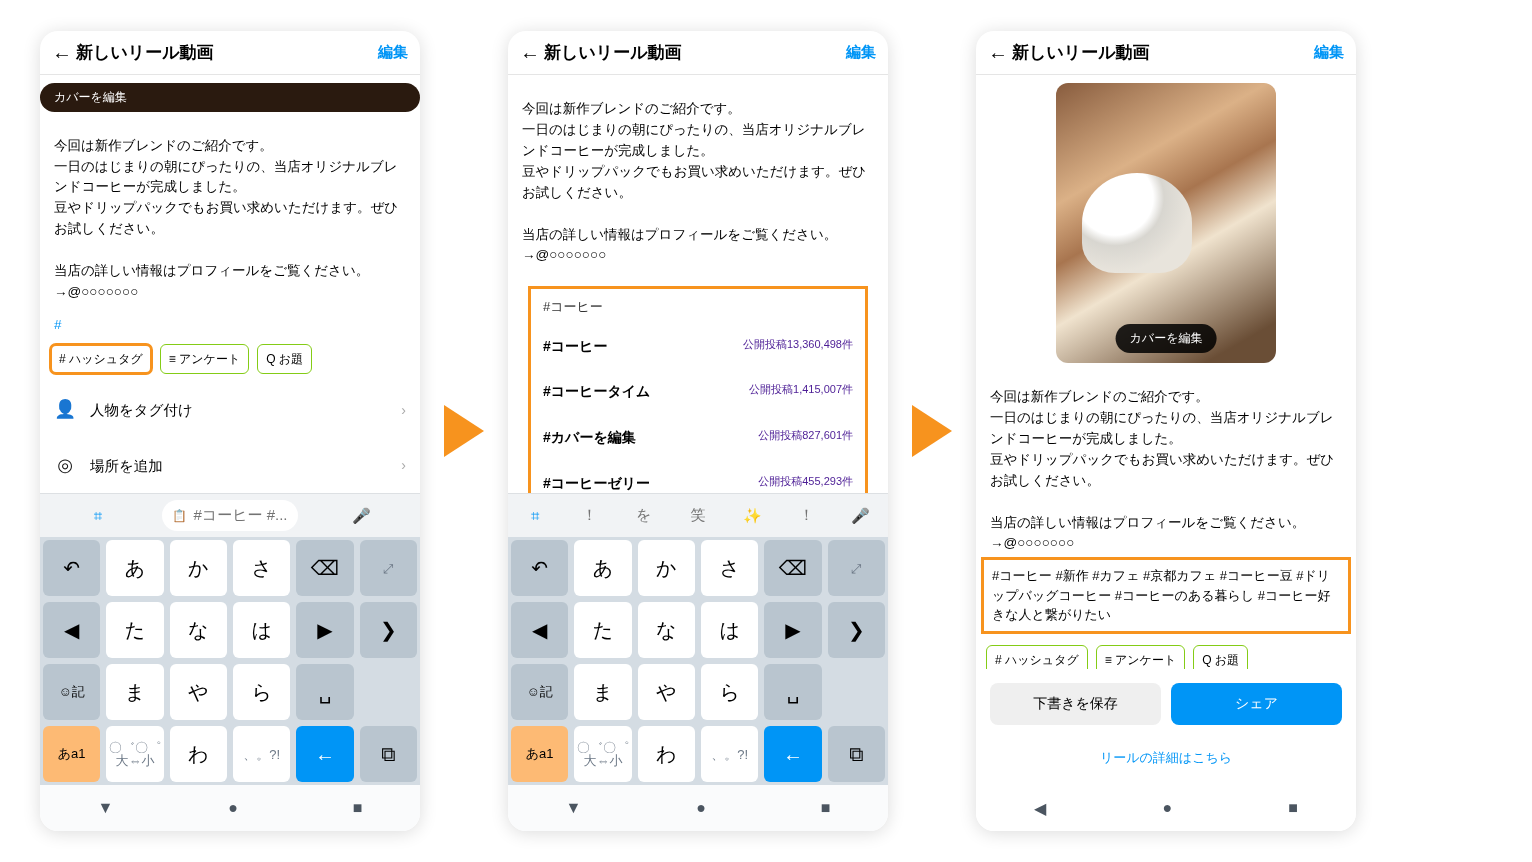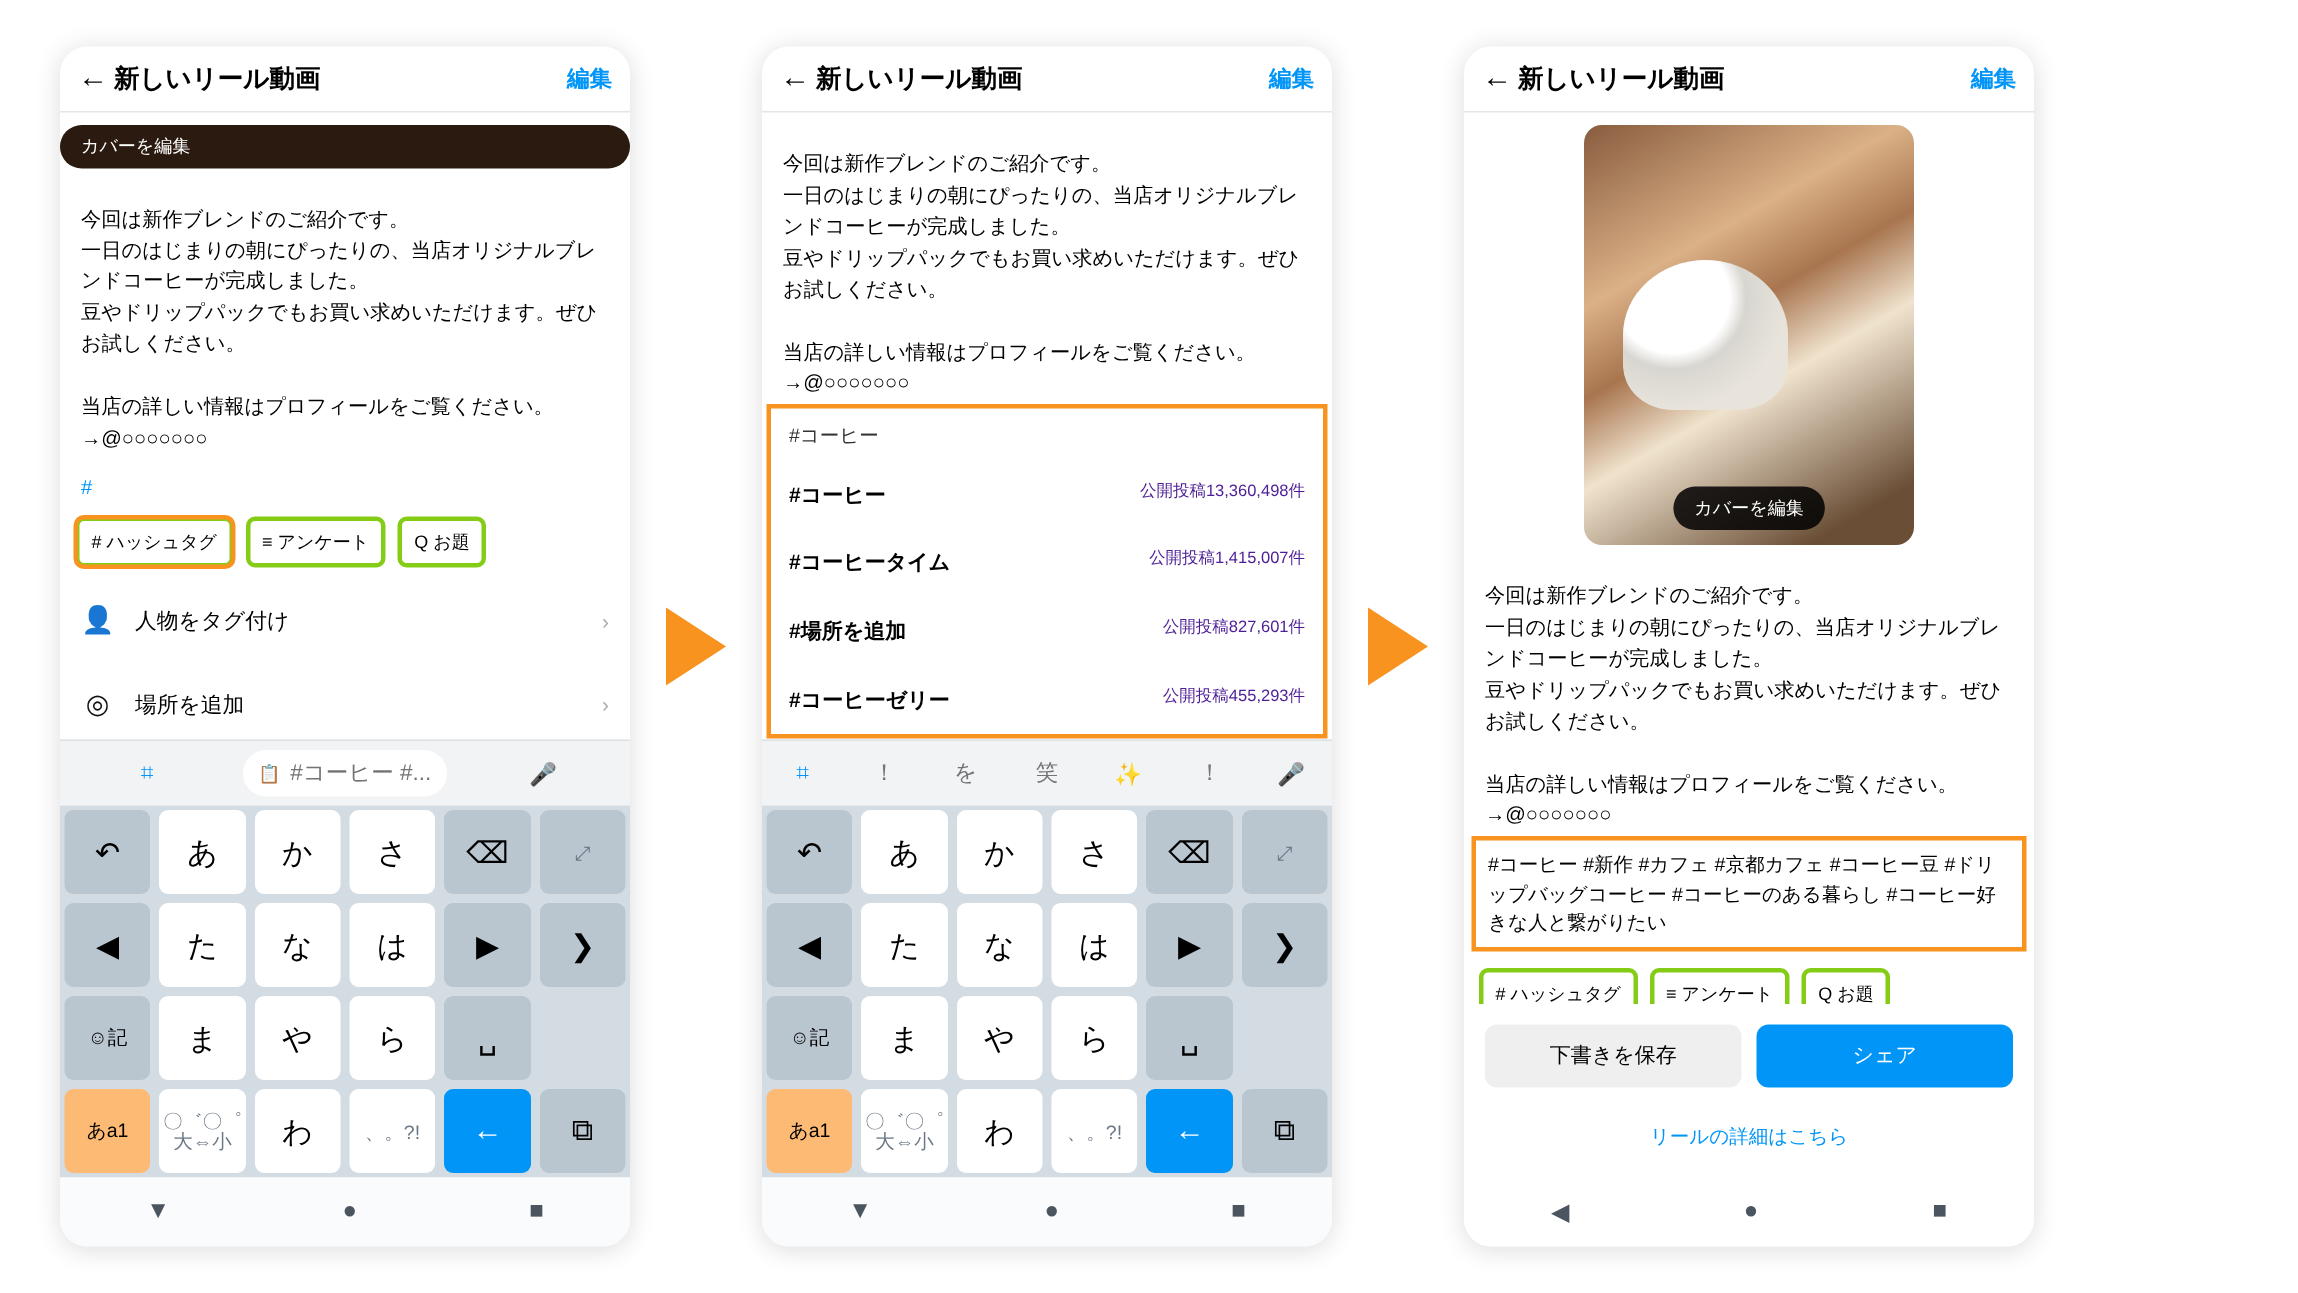--- a/index.html
+++ b/index.html
@@ -12,30 +12,30 @@
     .header .edit{color:#0095f6;font-size:15px;font-weight:700}
     .content{flex:1;overflow:auto;font-size:13.5px;line-height:1.55}
     .cover-btn{display:block;margin:8px auto;background:#2a1a0f;color:#fff;border-radius:16px;padding:5px 14px;font-size:12px}
     .img-thumb{width:220px;height:280px;margin:8px auto;display:block;border-radius:12px;position:relative;overflow:hidden;background:linear-gradient(150deg,#885c3e 0%,#dbb187 30%,#a8754f 45%,#f0e3ce 60%,#6a4e36 90%)}
     .img-thumb::before{content:"";position:absolute;left:12%;top:32%;width:110px;height:100px;border-radius:50% 50% 30% 30%;background:radial-gradient(ellipse at 30% 25%,#fff 0 35%,#d8d6d0 45%,#e8e4dc 70%)}
     .img-thumb .cover-in{position:absolute;left:50%;transform:translateX(-50%);bottom:10px;background:rgba(0,0,0,.85);color:#fff;border-radius:16px;padding:5px 14px;font-size:12px}
     .pad{padding:0 14px}
     .cap{white-space:pre-wrap;margin-top:24px}
     .typed{color:#0095f6;margin-top:12px}
     .chips{padding:8px 10px;display:flex;gap:8px}
-    .chip{border:3px solid #84cc16;border-radius:6px;padding:5px 8px;font-size:12px;display:flex;align-items:center;gap:3px;white-space:nowrap}
+    .chip{border:1px solid #84cc16;border-radius:6px;padding:5px 8px;font-size:12px;display:flex;align-items:center;gap:3px;white-space:nowrap}
     .hl{outline:3px solid #f7931e;outline-offset:-2px}
     .opt{display:flex;align-items:center;padding:14px;gap:14px;font-size:14.5px;position:relative}
     .chev{color:#aaa;font-size:14px}
     .ico{width:22px;font-size:18px;text-align:center;color:#111}
     .sugg-h{padding:8px 14px 6px;font-size:13px;color:#333}
     .sugg{display:flex;justify-content:space-between;padding:12px 14px;font-size:14px}
     .sugg .c{font-weight:700}
     .sugg .m{color:#4c1d95;font-size:11px}
-    .hlbox{margin:4px;padding:2px 0}
+    .hlbox{margin:21px;padding:2px 0}
     .final{padding:8px 10px;margin:4px 6px;line-height:1.5;font-size:13px}
     .bar{display:flex;align-items:center;height:44px;background:#f1f3f5;border-top:1px solid #dde0e3}
     .bar span{flex:1;text-align:center;font-size:15px;color:#737373}
     .bar .pill{background:#fff;border-radius:18px;padding:6px 10px;font-size:12px;color:#5c6770;margin:0 6px;display:flex;align-items:center;gap:6px}
     .kb{background:#d4dce3}
     .kr{display:flex}
     .kk{flex:1;height:56px;margin:3px;border-radius:6px;display:flex;align-items:center;justify-content:center;font-size:20px;background:#fff}
     .kb1{background:#b9c5cf}
     .kb2{background:#0095f6;color:#fff}
     .kb3{font-size:13px;font-weight:400;background:#fdba74}
@@ -153,21 +153,21 @@
       <div class="sugg-h">#コーヒー</div>
       <div class="sugg">
           <span class="c">#コーヒー</span>
           <span class="m">公開投稿13,360,498件</span>
         </div>
       <div class="sugg">
           <span class="c">#コーヒータイム</span>
           <span class="m">公開投稿1,415,007件</span>
         </div>
       <div class="sugg">
-          <span class="c">#場所を追加</span>
+          <span class="c">#カバーを編集</span>
           <span class="m">公開投稿827,601件</span>
         </div>
       <div class="sugg">
           <span class="c">#コーヒーゼリー</span>
           <span class="m">公開投稿455,293件</span>
         </div>
 
     </div>
   </div>
   <div class="bar">

